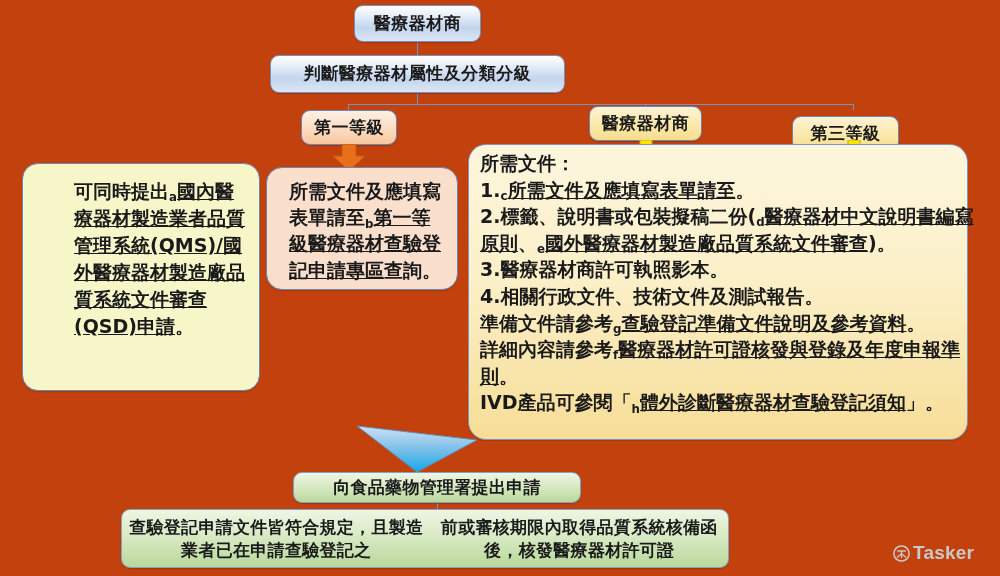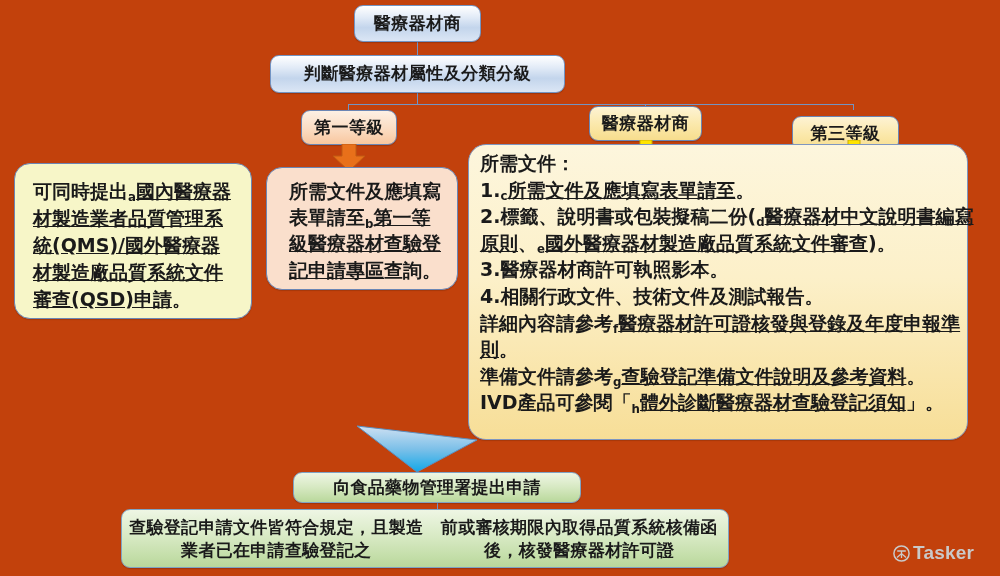--- a/index.html
+++ b/index.html
@@ -174,43 +174,43 @@
   </svg>
 
   <svg class="arrow" style="left:631px; top:140px;" width="30" height="26" viewBox="0 0 30 26">
     <polygon points="9,0 21,0 21,11 28,11 15,25 2,11 9,11" fill="#ffe400" stroke="#c9ab00" stroke-width="1"></polygon>
   </svg>
 
   <svg class="arrow" style="left:839px; top:140px;" width="30" height="26" viewBox="0 0 30 26">
     <polygon points="9,0 21,0 21,11 28,11 15,25 2,11 9,11" fill="#ffe400" stroke="#c9ab00" stroke-width="1"></polygon>
   </svg>
 
-  <div class="node note note-yellow" style="left:14px; top:163px; width:238px; height:156px;">
+  <div class="node note note-yellow" style="left:22px; top:163px; width:238px; height:228px;padding-left:33px;">
     <div class="note-inner" style="padding:14px 14px 10px 18px; font-size:19px; line-height:1.42;">
       <p><span>可同時提出</span><sub class="ref">a</sub><u class="link">國內醫療器材製造業者品質管理系統(QMS)/國外醫療器材製造廠品質系統文件審查(QSD)申請</u><span>。</span></p>
     </div>
   </div>
 
   <div class="node note note-pink" style="left:266px; top:167px; width:192px; height:123px;">
     <div class="note-inner" style="padding:10px 12px 8px 14px; font-size:19px; line-height:1.38;">
       <p><span>所需文件及應填寫表單請至</span><sub class="ref">b</sub><u class="link">第一等級醫療器材查驗登記申請專區</u><span>查詢。</span></p>
     </div>
   </div>
 
   <div class="node note note-orange" style="left:468px; top:144px; width:500px; height:296px;">
   </div>
   <div class="node note" style="left:468px; top:144px; width:520px; height:300px; background:transparent; border:none; box-shadow:none;">
     <div class="note-inner" style="padding:6px 4px 4px 12px; font-size:19px; line-height:1.40; white-space:nowrap;">
       <p>所需文件：</p>
       <p><span>1.</span><sub class="ref">c</sub><u class="link">所需文件及應填寫表單請至</u><span>。</span></p>
       <p style="white-space:normal;"><span>2.</span><span>標籤、說明書或包裝擬稿二份(</span><sub class="ref">d</sub><u class="link">醫療器材中文說明書編寫原則</u><span>、</span><sub class="ref">e</sub><u class="link">國外醫療器材製造廠品質系統文件審查</u><span>)。</span></p>
       <p>3.醫療器材商許可執照影本。</p>
       <p>4.相關行政文件、技術文件及測試報告。</p>
+      <p><span>準備文件請參考</span><sub class="ref">g</sub><u class="link">查驗登記準備文件說明及參考資料</u><span>。</span></p>
       <p style="white-space:normal;"><span>詳細內容請參考</span><sub class="ref">f</sub><u class="link">醫療器材許可證核發與登錄及年度申報準則</u><span>。</span></p>
-      <p><span>準備文件請參考</span><sub class="ref">g</sub><u class="link">查驗登記準備文件說明及參考資料</u><span>。</span></p>
       <p><span>IVD產品可參閱「</span><sub class="ref">h</sub><u class="link">體外診斷醫療器材查驗登記須知</u><span>」。</span></p>
     </div>
   </div>
 
   <svg class="arrow" style="left:356px; top:422px;" width="122" height="52" viewBox="0 0 122 52">
     <defs>
       <linearGradient id="bluegrad" x1="0" y1="0" x2="0" y2="1">
         <stop offset="0%" stop-color="#cfe0f2"></stop>
         <stop offset="52%" stop-color="#79bfe8"></stop>
         <stop offset="100%" stop-color="#12a8e8"></stop>

